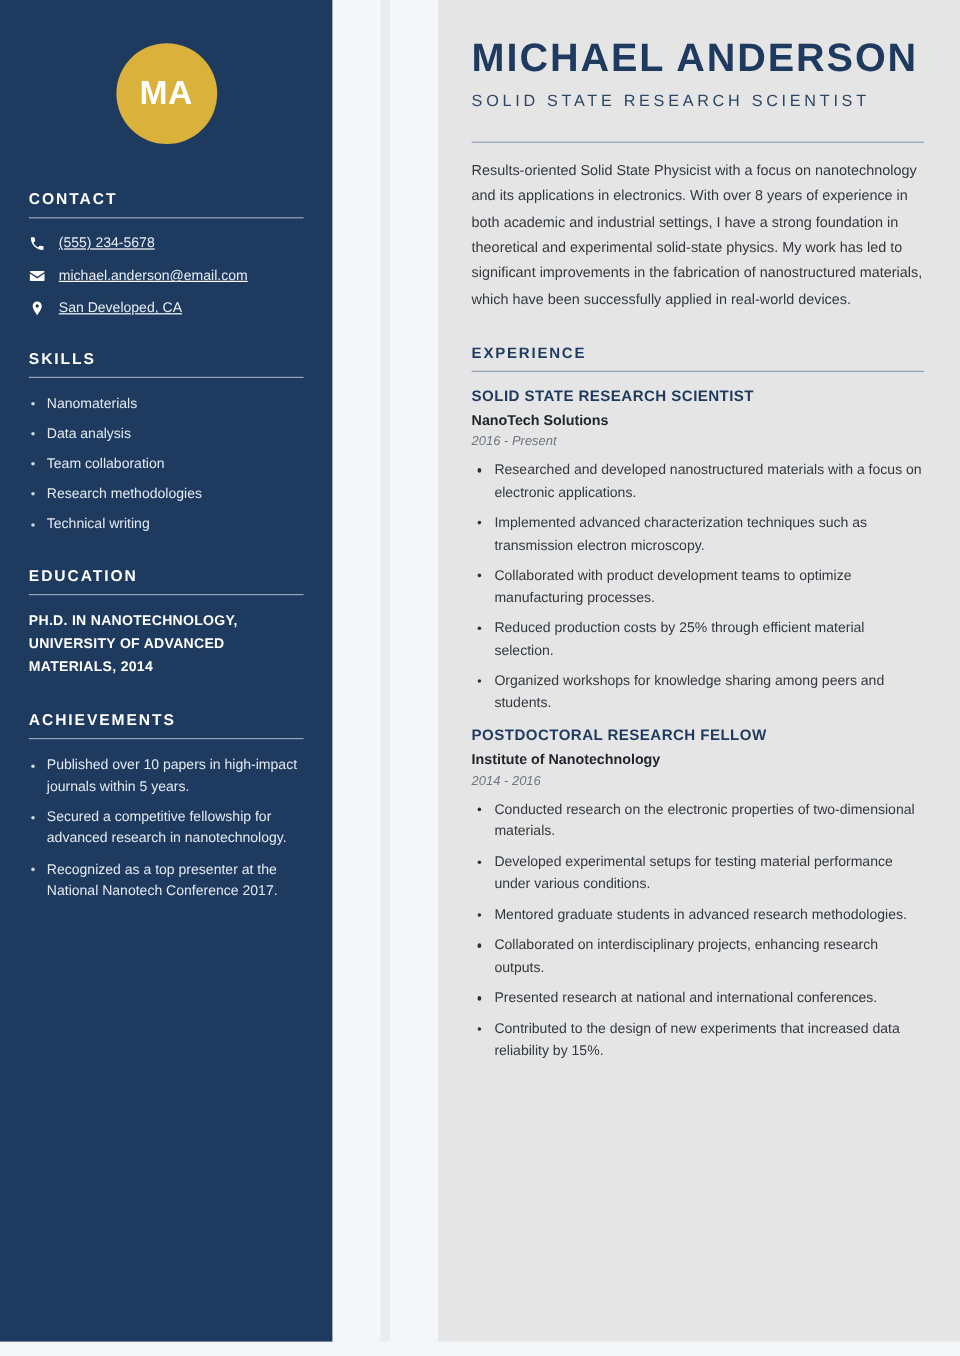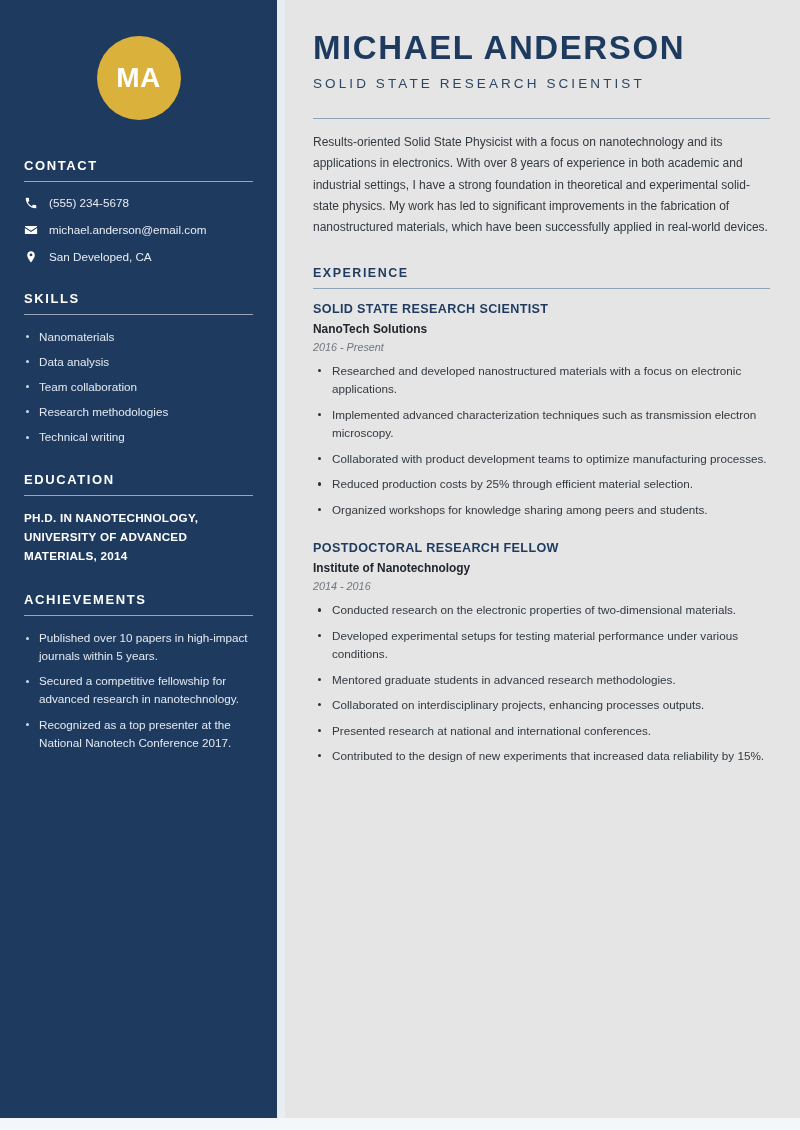--- a/index.html
+++ b/index.html
@@ -16,20 +16,21 @@
     color: #333;
     overflow: hidden;
   }
 
   .page {
     width: 800px;
     height: 1118px;
     display: flex;
     background: #f4f7f9;
     position: relative;
+    gap: 40px;
   }
 
   
   .sidebar {
     width: 277px;
     flex: 0 0 277px;
     background: #1e3a5f;
     color: #ffffff;
     padding: 0 24px;
     position: relative;
@@ -68,21 +69,21 @@
     padding-bottom: 8px;
     margin-bottom: 0;
   }
 
   .side-rule {
     height: 1px;
     background: rgba(255,255,255,0.55);
     margin-bottom: 13px;
   }
 
-  .contact-list { list-style: none; }
+  .contact-list { list-style: none; text-decoration: underline; }
 
   .contact-item {
     display: flex;
     align-items: center;
     gap: 11px;
     font-size: 11.7px;
     color: #e8edf3;
     margin-bottom: 12px;
     line-height: 1.3;
   }
@@ -176,21 +177,21 @@
   }
 
   .profile-text {
     font-size: 12px;
     line-height: 1.78;
     color: #33393f;
     text-align: left;
   }
 
   .exp-entry { margin-bottom: 4px; }
-  .exp-entry + .exp-entry { margin-top: 22px; }
+  .exp-entry + .exp-entry { margin-top: 10px; }
 
   .exp-role {
     font-size: 12.6px;
     font-weight: bold;
     letter-spacing: 0.35px;
     color: #1e3a5f;
     text-transform: uppercase;
     margin-bottom: 6px;
   }
 
@@ -333,21 +334,21 @@
       </div>
 
       <div class="exp-entry">
         <div class="exp-role">POSTDOCTORAL RESEARCH FELLOW</div>
         <div class="exp-company">Institute of Nanotechnology</div>
         <div class="exp-dates">2014 - 2016</div>
         <ul class="exp-bullets">
           <li>Conducted research on the electronic properties of two-dimensional materials.</li>
           <li>Developed experimental setups for testing material performance under various conditions.</li>
           <li>Mentored graduate students in advanced research methodologies.</li>
-          <li>Collaborated on interdisciplinary projects, enhancing processes outputs.</li>
+          <li>Collaborated on interdisciplinary projects, enhancing research outputs.</li>
           <li>Presented research at national and international conferences.</li>
           <li>Contributed to the design of new experiments that increased data reliability by 15%.</li>
         </ul>
       </div>
 
     </section>
 
   </main>
 
 </div>

